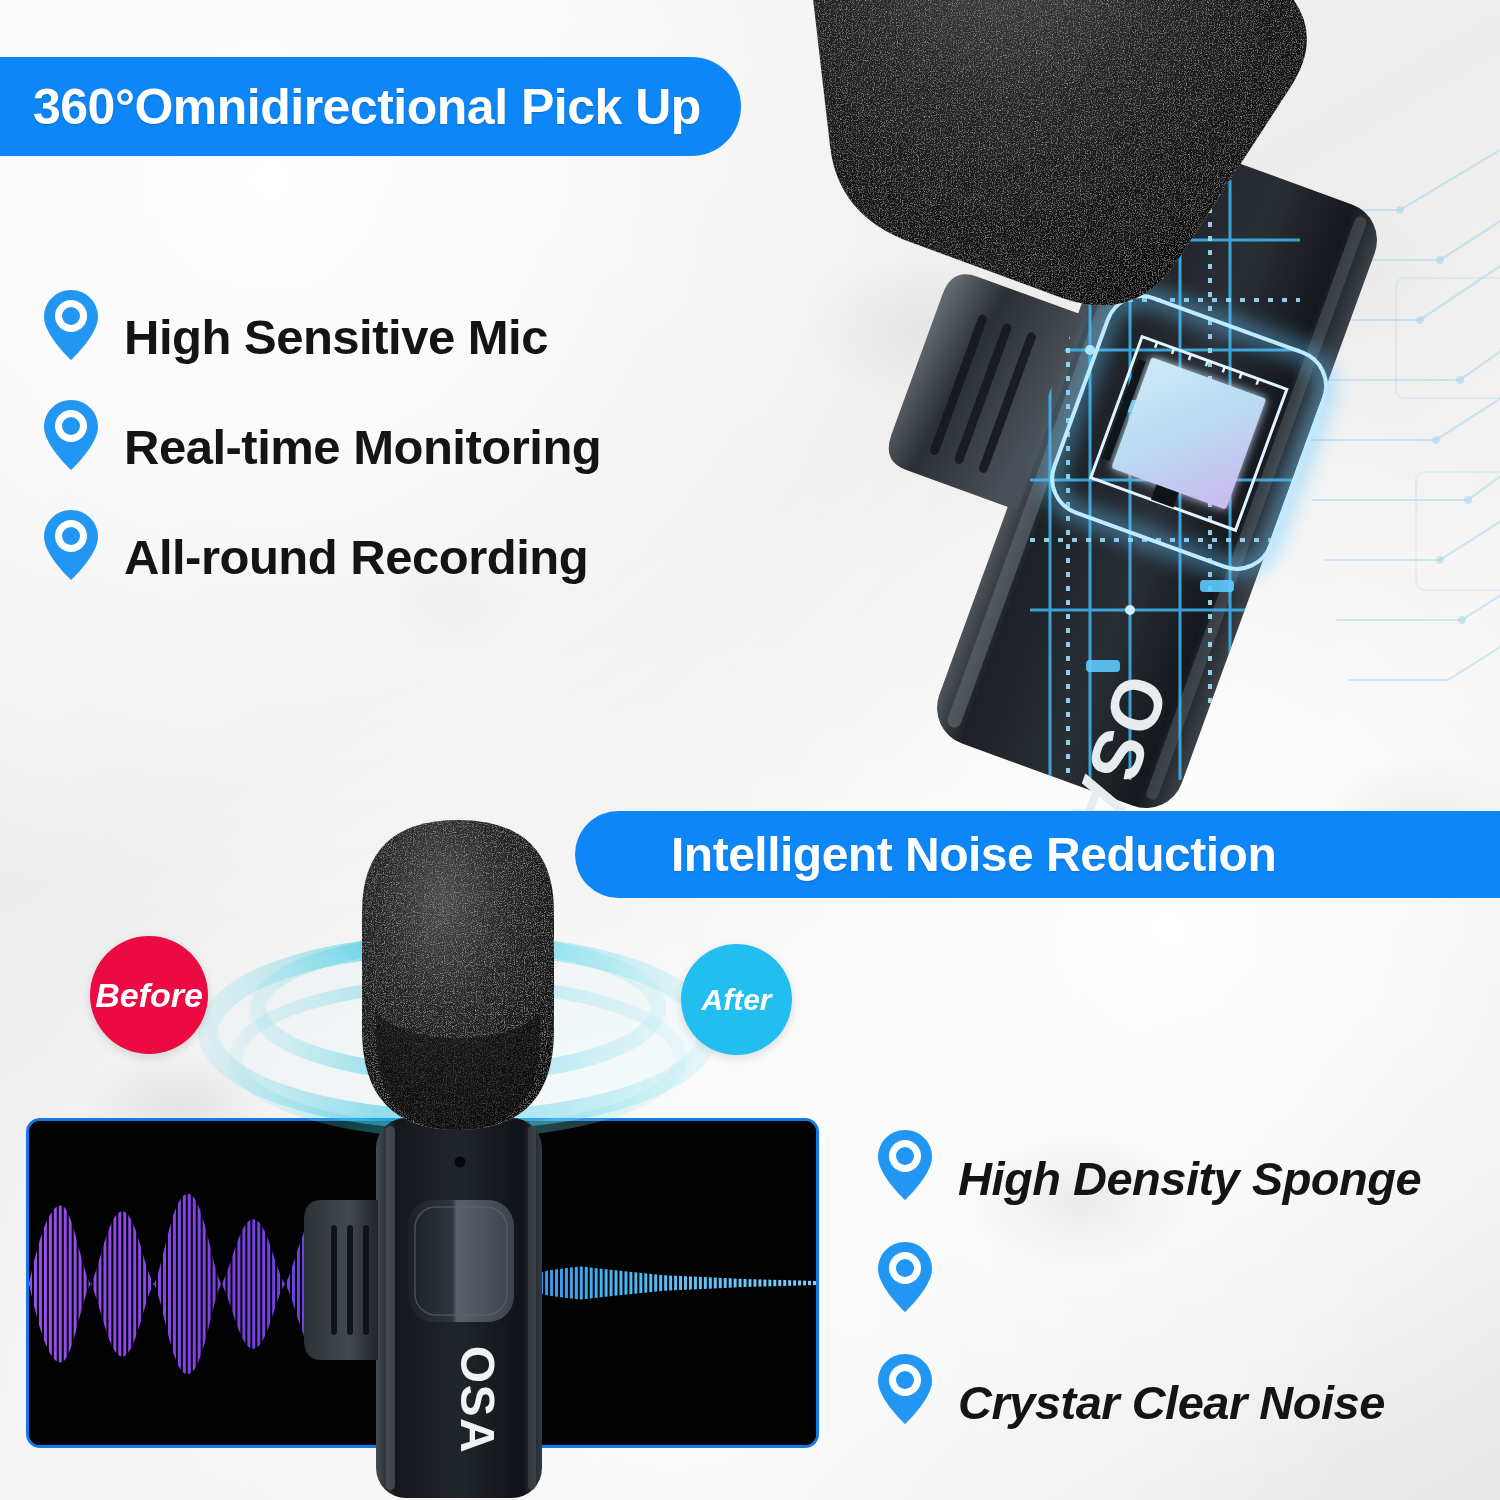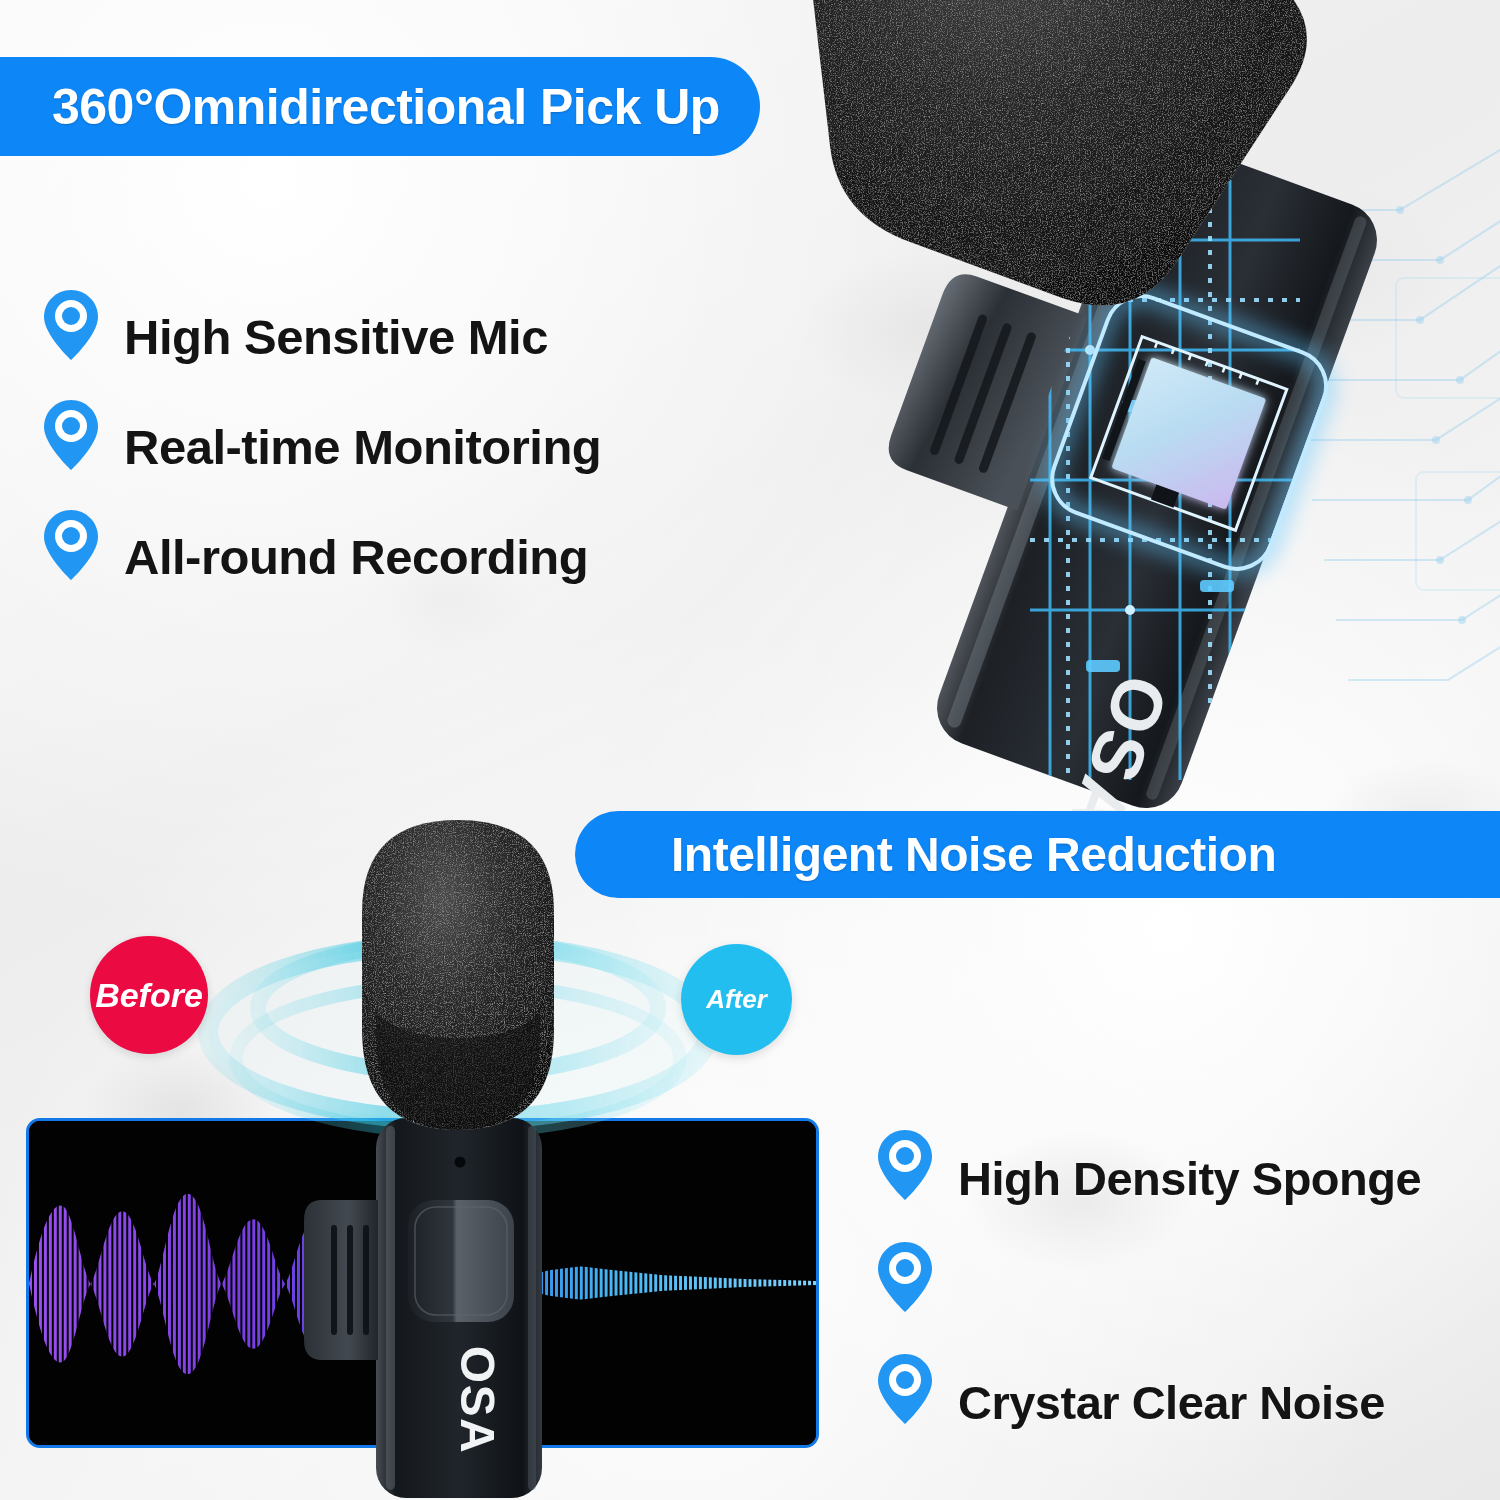--- a/index.html
+++ b/index.html
@@ -40,41 +40,41 @@
     display:flex;
     align-items:center;
     white-space:nowrap;
     font-weight:700;
     letter-spacing:-.5px;
     text-shadow:0 1px 2px rgba(0,0,0,.18);
   }
   #banner-top {
     left:0; top:57px; height:99px;
     border-radius:0 52px 52px 0;
-    padding-left:52px; padding-right:40px;
+    padding-left:33px; padding-right:40px;
     font-size:50px;
     z-index:40;
   }
   #banner-bottom {
     left:575px; top:811px; right:0; height:87px;
     border-radius:46px 0 0 46px;
     padding-left:96px;
     font-size:48px;
     z-index:40;
   }
 
   
   .feature-list { position:absolute; z-index:35; }
   #features-top { left:42px; top:288px; }
   #features-bottom { left:876px; top:1128px; }
   .feature-row {
     display:flex; align-items:flex-end;
     margin-bottom:36px;
   }
-  #features-bottom .feature-row { margin-bottom:38px; }
+  #features-bottom .feature-row { margin-bottom:38px;font-style:italic; }
   .pin {
     position:relative;
     width:58px; height:74px;
     flex:0 0 58px;
     margin-right:24px;
   }
   .pin svg { display:block; width:58px; height:74px; }
   .feature-label {
     font-size:49px;
     font-weight:700;
@@ -99,21 +99,21 @@
     color:#fff; font-style:italic; font-weight:700;
     z-index:45;
     box-shadow:0 3px 10px rgba(0,0,0,.12);
   }
   #badge-before {
     left:90px; top:936px; width:118px; height:118px;
     background:#ec0a42; font-size:34px;text-align:right;
   }
   #badge-after {
     left:681px; top:944px; width:111px; height:111px;
-    background:#22bef0; font-size:26px;
+    background:#22bef0; font-size:30px;
   }
 
   
   #wave-panel {
     position:absolute;
     left:26px; top:1118px; width:793px; height:330px;
     background:#020202;
     border:3px solid #1479e8;
     border-radius:14px;
     overflow:hidden;

